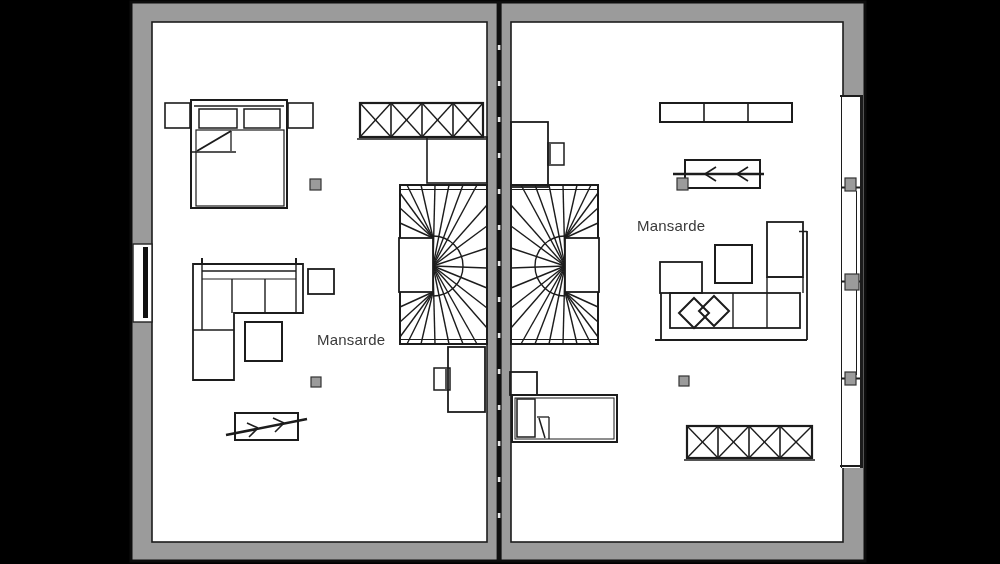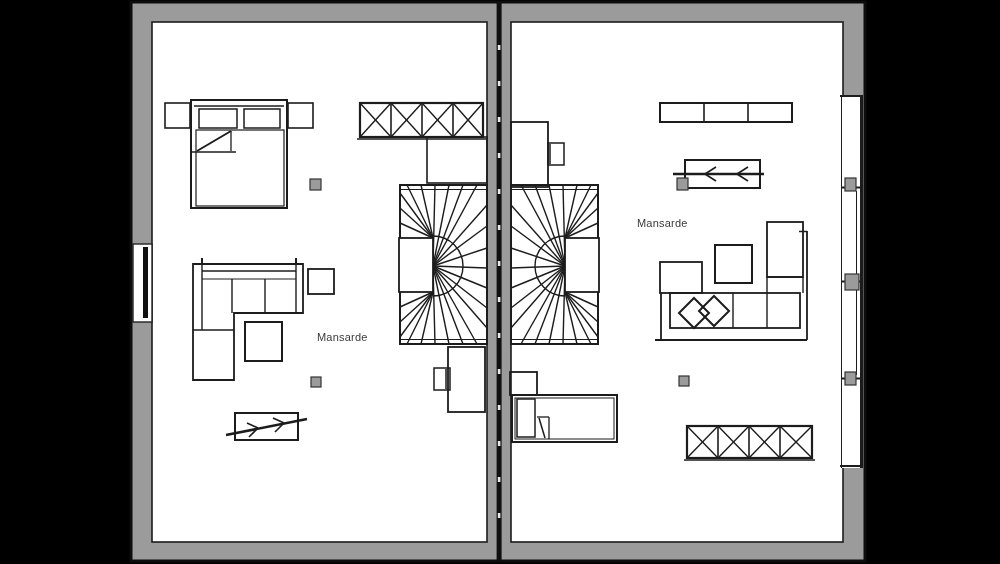--- a/index.html
+++ b/index.html
@@ -1,19 +1,19 @@
 <!DOCTYPE html>
 <html><head>
 <meta charset="utf-8">
 <style>
   html,body{margin:0;padding:0;background:#000;}
   .stage{position:relative;width:1000px;height:564px;background:#000;overflow:hidden;
          font-family:"Liberation Sans",sans-serif;}
   .stage svg{position:absolute;left:0;top:0;}
-  .room-label{position:absolute;font-size:11px;color:#3a3a3a;letter-spacing:.2px;
+  .room-label{position:absolute;font-size:15px;color:#3a3a3a;letter-spacing:.2px;
               font-family:"Liberation Sans",sans-serif;white-space:nowrap;}
 </style>
 </head>
 <body>
 
 <div class="stage">
   <svg width="1000" height="564" viewBox="0 0 1000 564">
       <g>
         <rect x="131" y="2" width="734" height="559" fill="#9b9b9b" stroke="#0d0d0d" stroke-width="3"></rect>
       </g>

